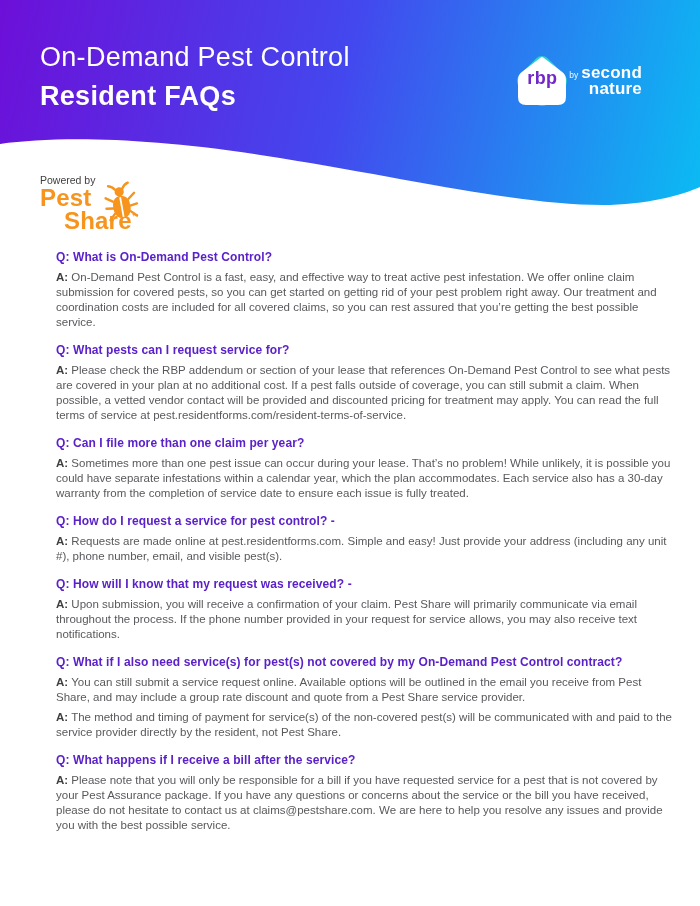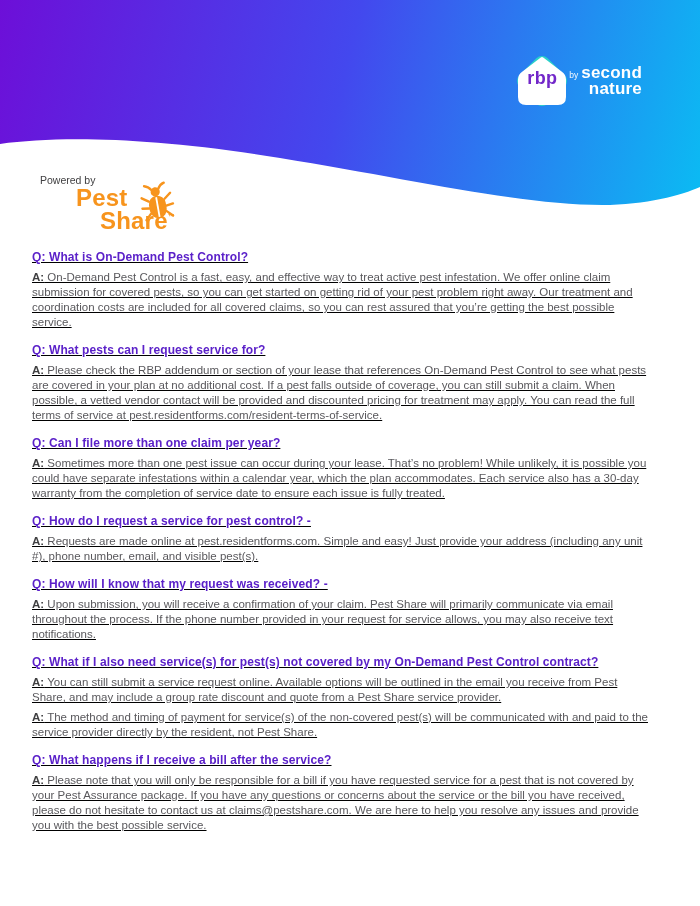--- a/index.html
+++ b/index.html
@@ -30,45 +30,49 @@
   }
   .sn-lockup { display:flex; color:#ffffff; }
   .sn-by { font-size:8.5px; margin:5px 3px 0 0; opacity:0.95; }
   .sn-lines { text-align:right; font-weight:700; font-size:17px; line-height:0.92; letter-spacing:0.2px; }
 
   .wave { position:absolute; left:0; top:130px; display:block; }
 
   
   .powered { position:absolute; left:40px; top:174px; }
   .powered-label { font-size:10.5px; color:#414042; margin-bottom:1px; }
-  .ps-brand { position:relative; color:#f7941d; font-weight:700; line-height:0.92;margin-left:36px; }
+  .ps-brand { position:relative; color:#f7941d; font-weight:700; line-height:0.92; }
   .ps-word1 { font-size:24px; letter-spacing:0.2px; }
   .ps-row2 { margin-left:24px; margin-top:1px; }
   .ps-word2 { font-size:24px; letter-spacing:0.2px; }
   .ps-tm { font-size:7px; vertical-align:10px; }
   .bug { position:absolute; left:64px; top:-6px; transform:rotate(-10deg); }
 
   
-  .faq-list { position:absolute; left:32px; top:250px; width:620px;text-decoration:underline; }
+  .faq-list { position:absolute; left:56px; top:250px; width:620px; }
   .faq-item .q {
     margin:13px 0 0 0; color:#5b21c9; font-size:12px; font-weight:700;
     line-height:15px; letter-spacing:0.1px;
   }
   .faq-item:first-child .q { margin-top:0; }
   .faq-item .a {
     margin:5px 0 0 0; color:#59585c; font-size:11.5px; line-height:15px;
   }
   .a-label { color:#404042; font-weight:700; }
 </style>
 </head>
 <body>
 
 <div class="page">
 
   <header class="hero">
+    <div class="hero-titles">
+      <div class="title1">On-Demand Pest Control</div>
+      <div class="title2">Resident FAQs</div>
+    </div>
 
     <div class="brand-lockup">
       <div class="rbp-badge">
         <div class="rbp-diamond"></div>
         <svg class="rbp-house" width="54" height="54" viewBox="0 0 54 54">
           <path d="M27 5 L46 19.5 Q49 21.7 49 25.5 L49 43 Q49 49 43 49 L11 49 Q5 49 5 43 L5 25.5 Q5 21.7 8 19.5 Z" fill="#ffffff" stroke="#ffffff" stroke-width="4" stroke-linejoin="round"></path>
         </svg>
         <div class="rbp-text">rbp</div>
       </div>
       <div class="sn-lockup">

